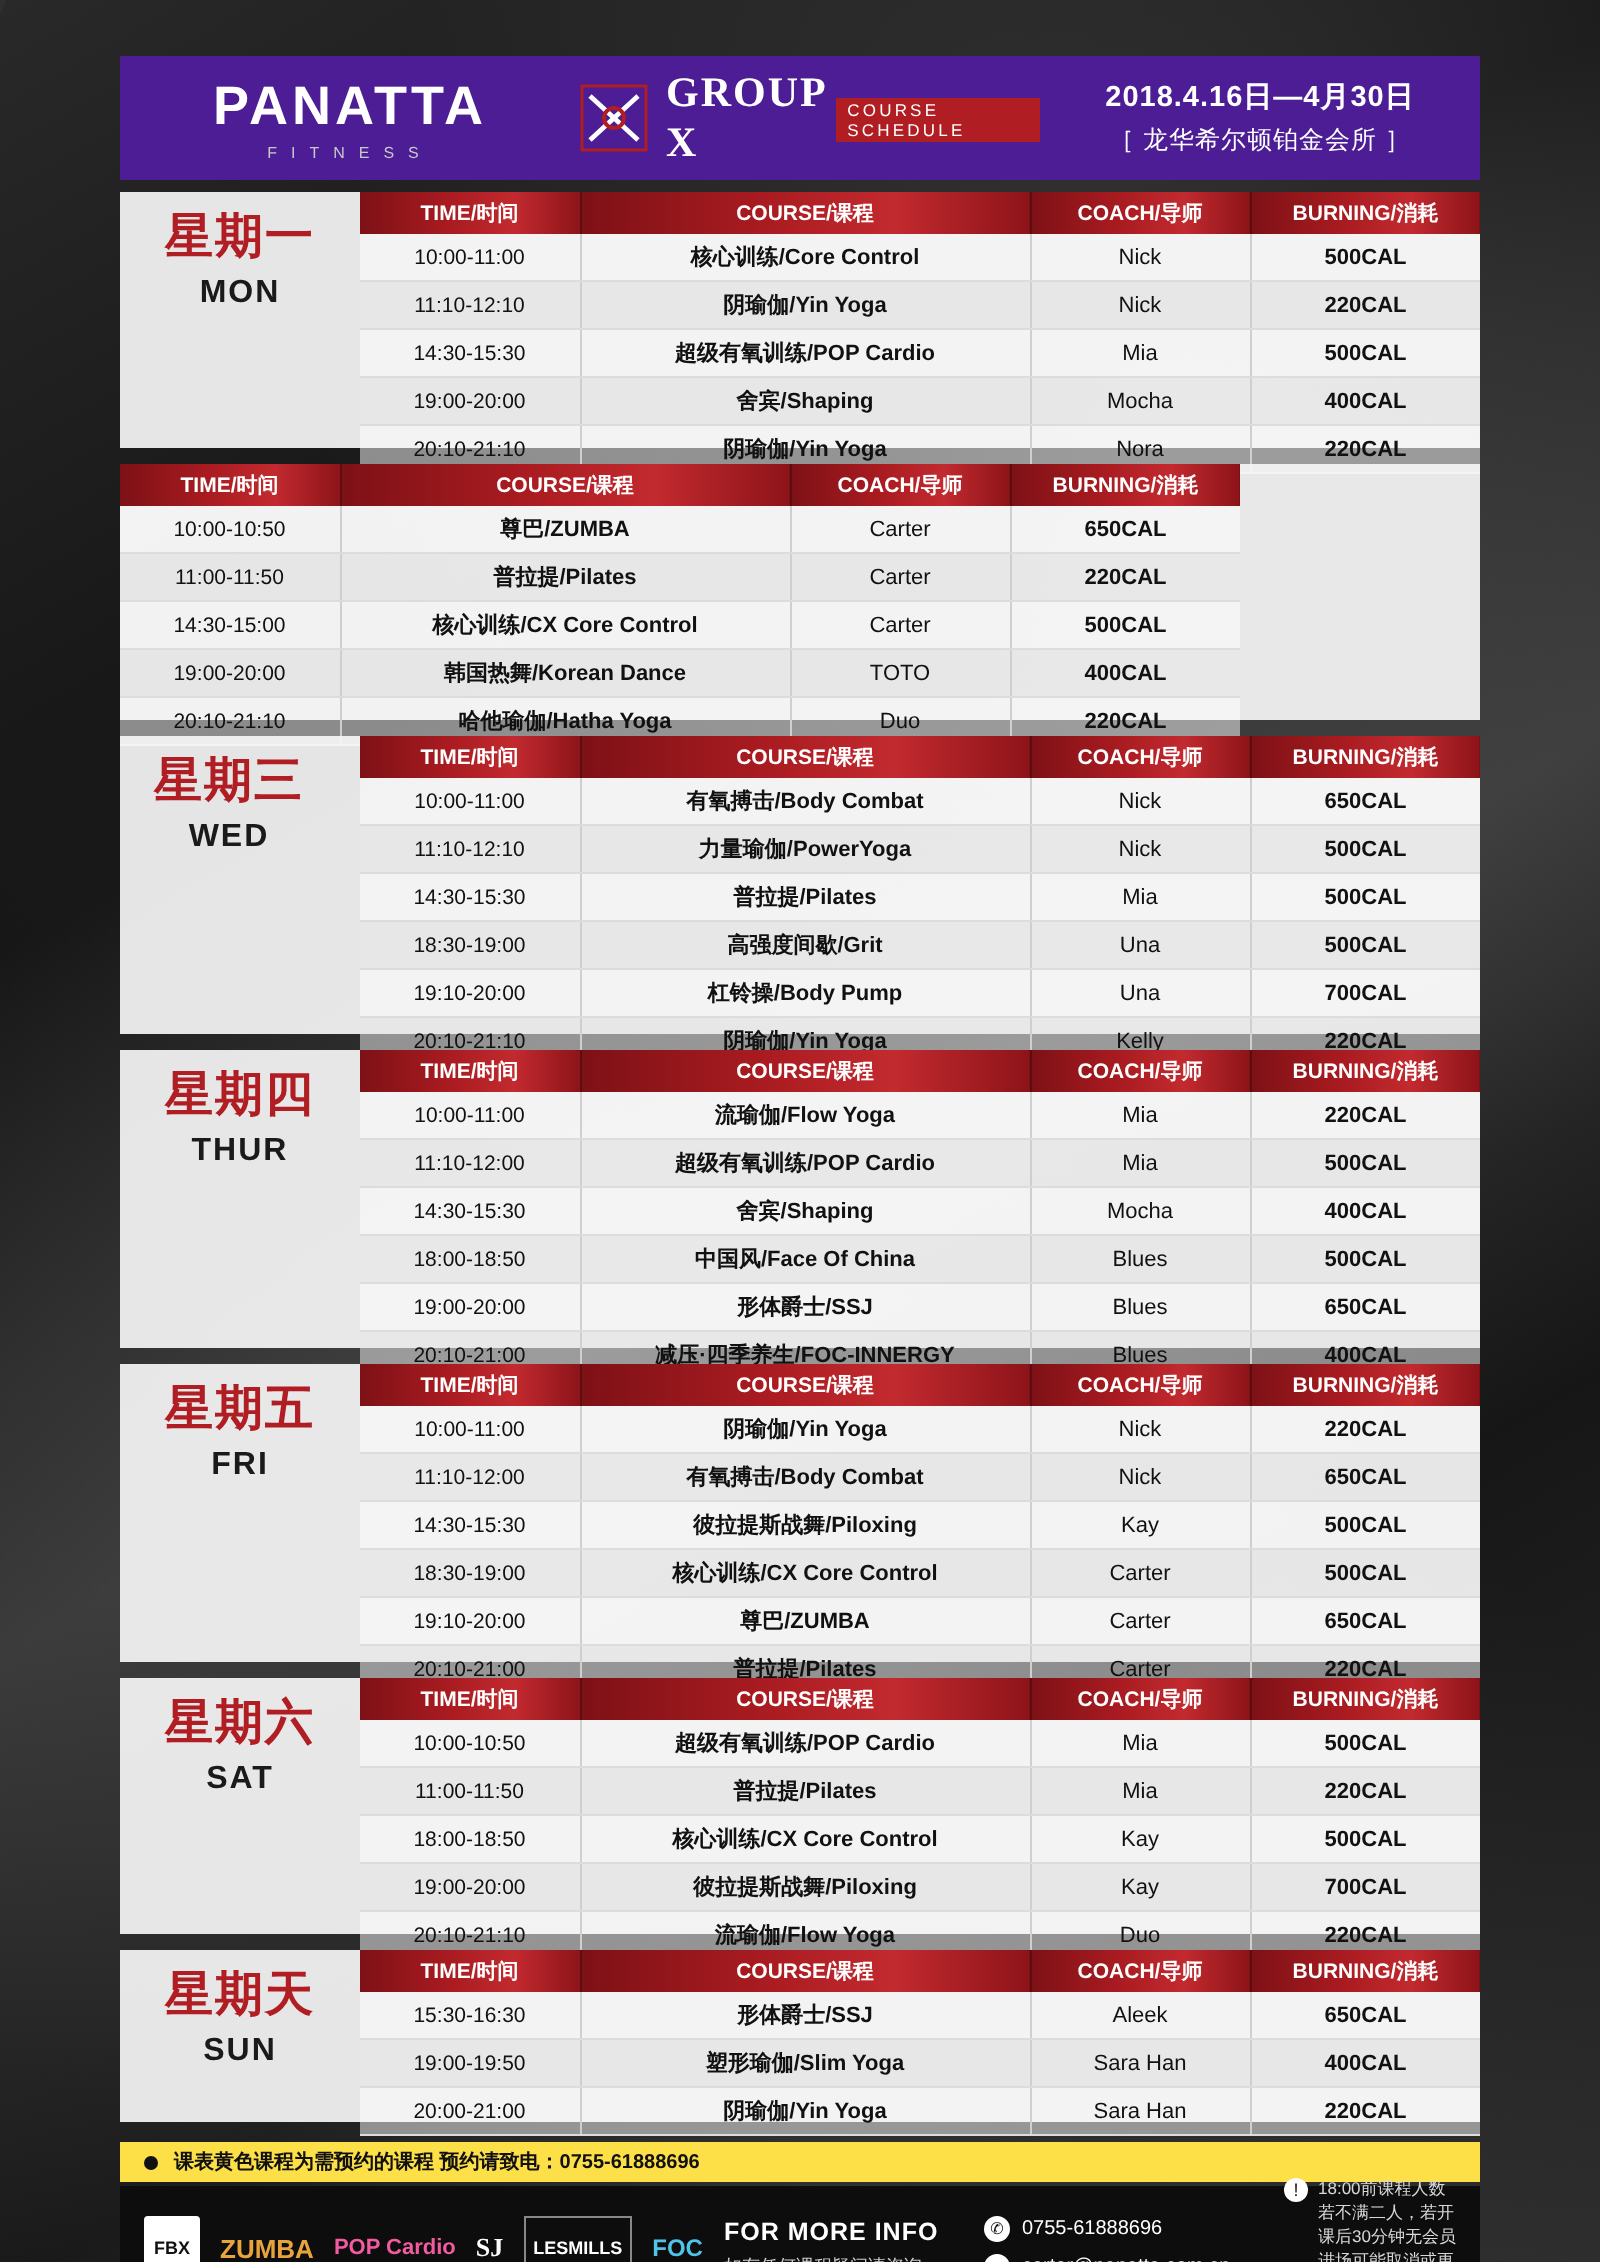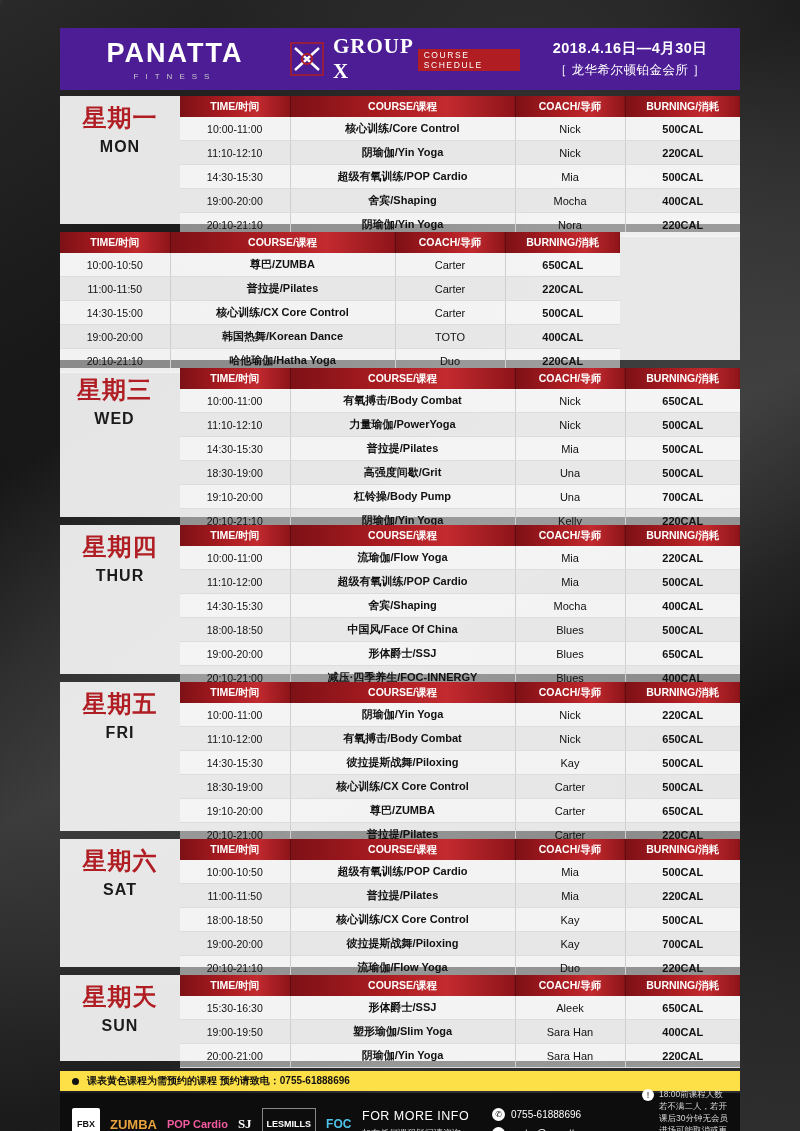--- a/index.html
+++ b/index.html
@@ -91,21 +91,21 @@
   }
   .brands{width:290px;display:flex;align-items:center;gap:10px;padding-left:12px;}
   .brand{height:26px;display:flex;align-items:center;justify-content:center;color:#fff;font-size:9px;font-weight:bold;}
   .b1{background:#fff;color:#111;padding:3px 5px;border-radius:2px;font-size:9px;}
   .b2{color:#e8a33d;font-size:13px;font-weight:bold;}
   .b3{color:#f25ba0;font-size:11px;font-weight:bold;text-align:center;line-height:9px;}
   .b4{color:#fff;font-size:13px;font-family:"Liberation Serif",serif;font-weight:bold;}
   .b5{color:#fff;font-size:9px;border:1px solid #888;padding:2px 4px;}
   .b6{color:#4fc3e8;font-size:12px;font-weight:bold;}
   .moreinfo{width:130px;color:#fff;}
-  .moreinfo .m1{font-size:12.5px;font-weight:normal;letter-spacing:.5px;}
+  .moreinfo .m1{font-size:12.5px;font-weight:bold;letter-spacing:.5px;}
   .moreinfo .m2{font-size:9px;color:#cfcfcf;margin-top:4px;}
   .contact{width:150px;color:#fff;font-size:10px;display:flex;flex-direction:column;gap:6px;}
   .contact .row{display:flex;align-items:center;gap:6px;}
   .circ{width:13px;height:13px;border-radius:50%;background:#fff;color:#111;font-size:8px;display:flex;align-items:center;justify-content:center;}
   .remark{flex:1;color:#d8d8d8;font-size:8.5px;line-height:12px;padding-right:10px;display:flex;gap:5px;}
   .remark .circ2{width:12px;height:12px;border-radius:50%;background:#fff;color:#111;font-size:9px;display:flex;align-items:center;justify-content:center;flex:0 0 12px;margin-top:1px;}
 </style>
 </head>
 <body>
 

